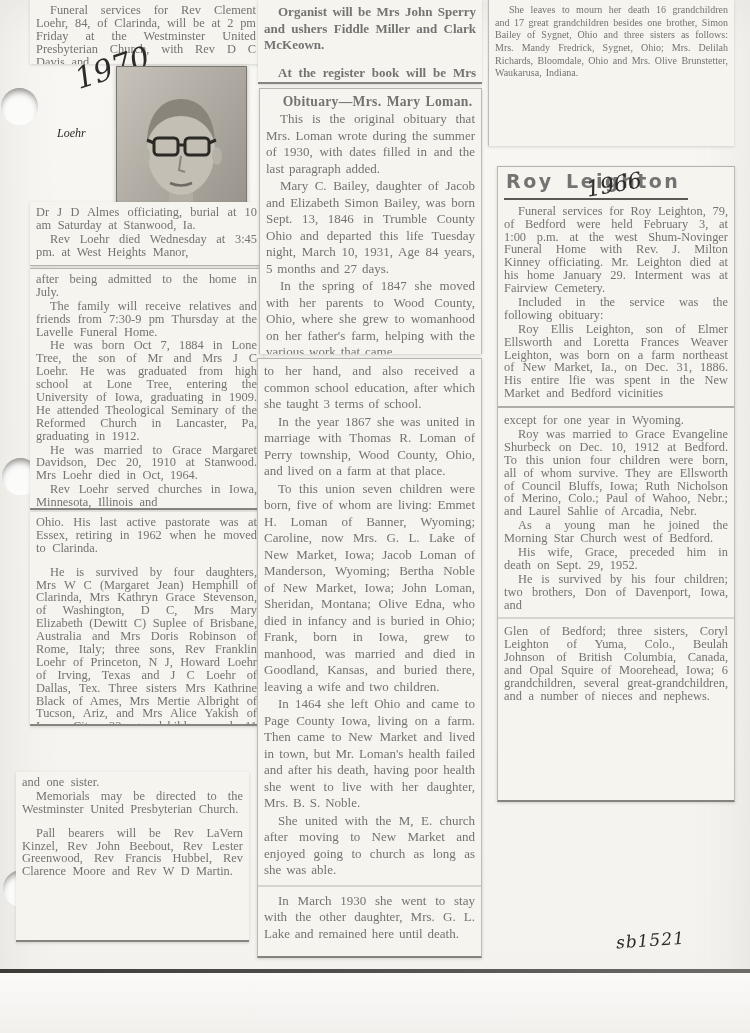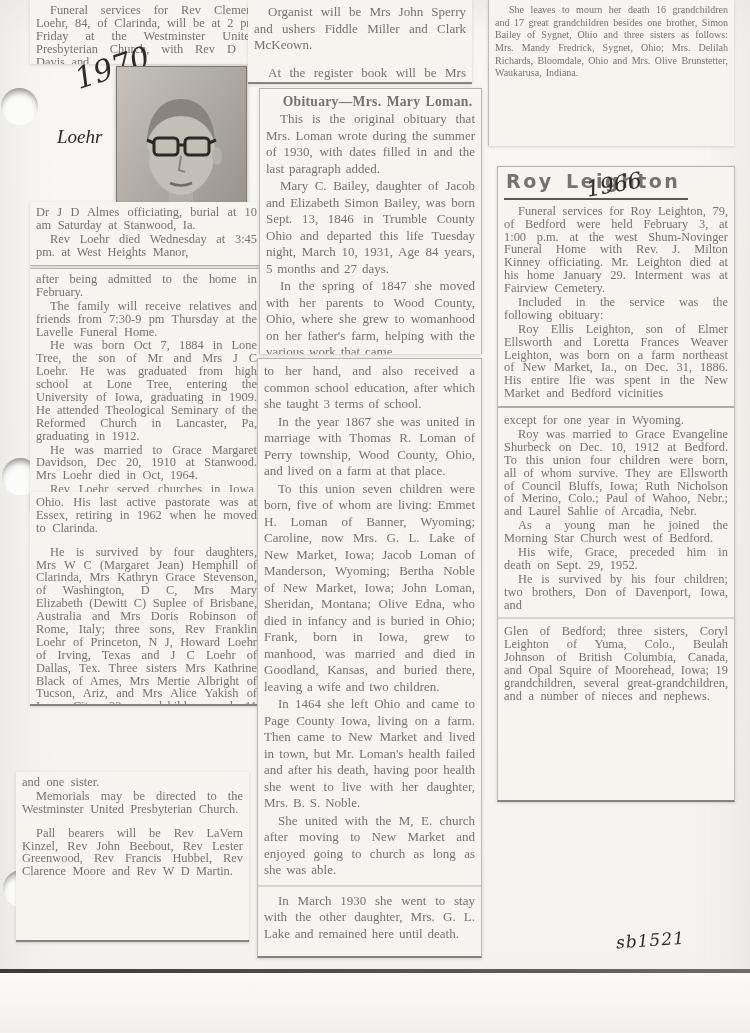--- a/index.html
+++ b/index.html
@@ -66,21 +66,21 @@
   .hand-code { left:616px; top:930px; font-size:17px; transform:rotate(-4deg); letter-spacing:1px; }
 
   
   .photo {
     position:absolute; left:116px; top:66px; width:131px; height:192px;
     box-shadow:0 1px 4px rgba(60,57,50,0.35);
   }
   .photo svg { display:block; width:100%; height:100%; }
   .photo-caption {
     position:absolute; left:57px; top:126px;
-    font-style:italic; font-size:19px; color:#2a2926;
+    font-style:italic; font-size:12px; color:#2a2926;
   }
 
   
   .page-edge {
     position:absolute; left:0; top:969px; width:750px; height:4px;
     background:linear-gradient(90deg,#3d3b38 0%,#55534f 55%,#6e6c68 100%);
   }
   .below-page {
     position:absolute; left:0; top:973px; width:750px; height:60px;
     background:linear-gradient(180deg,#fbfaf8, #f1f0ed);
@@ -131,40 +131,40 @@
     </svg>
   </figure>
   <div class="photo-caption">Loehr</div>
 
   <section class="clip col-s bb-faint" style="left:30px; top:202px; width:233px; height:64px;">
     <p class="cont">Dr J D Almes officiating, burial at 10 am Saturday at Stanwood, Ia.</p>
     <p>Rev Loehr died Wednesday at 3:45 pm. at West Heights Manor,</p>
   </section>
 
   <section class="clip col-s bt-faint bb-dark" style="left:30px; top:268px; width:233px; height:242px;">
-    <p class="cont">after being admitted to the home in February.</p>
+    <p class="cont">after being admitted to the home in July.</p>
     <p>The family will receive relatives and friends from 7:30-9 pm Thursday at the Lavelle Funeral Home.</p>
     <p>He was born Oct 7, 1884 in Lone Tree, the son of Mr and Mrs J C Loehr. He was graduated from high school at Lone Tree, entering the University of Iowa, graduating in 1909. He attended Theological Seminary of the Reformed Church in Lancaster, Pa, graduating in 1912.</p>
     <p>He was married to Grace Margaret Davidson, Dec 20, 1910 at Stanwood. Mrs Loehr died in Oct, 1964.</p>
     <p>Rev Loehr served churches in Iowa, Minnesota, Illinois and</p>
   </section>
 
-  <section class="clip col-s bb-dark" style="left:30px; top:492px; width:233px; height:214px;">
+  <section class="clip col-s bb-dark" style="left:30px; top:512px; width:233px; height:214px;">
     <p class="cont">Ohio. His last active pastorate was at Essex, retiring in 1962 when he moved to Clarinda.</p>
     <p class="gap">He is survived by four daughters, Mrs W C (Margaret Jean) Hemphill of Clarinda, Mrs Kathryn Grace Stevenson, of Washington, D C, Mrs Mary Elizabeth (Dewitt C) Suplee of Brisbane, Australia and Mrs Doris Robinson of Rome, Italy; three sons, Rev Franklin Loehr of Princeton, N J, Howard Loehr of Irving, Texas and J C Loehr of Dallas, Tex. Three sisters Mrs Kathrine Black of Ames, Mrs Mertie Albright of Tucson, Ariz, and Mrs Alice Yakish of Iowa City, 33 grandchildren and 11 great grandchildren also survive.</p>
     <p>He was preceded in death by his parents, wife, two brothers</p>
   </section>
 
   <section class="clip col-s bb-dark" style="left:16px; top:772px; width:233px; height:170px;">
     <p class="cont">and one sister.</p>
     <p>Memorials may be directed to the Westminster United Presbyterian Church.</p>
     <p class="gap">Pall bearers will be Rev LaVern Kinzel, Rev John Beebout, Rev Lester Greenwood, Rev Francis Hubbel, Rev Clarence Moore and Rev W D Martin.</p>
   </section>
 
-  <section class="clip col-m bb-dark" style="left:248px; top:0; width:224px; height:84px;">
+  <section class="clip col-m bb-dark" style="left:258px; top:0; width:224px; height:84px;font-weight:bold;">
     <p>Organist will be Mrs John Sperry and ushers Fiddle Miller and Clark McKeown.</p>
     <p class="gap">At the register book will be Mrs Charles Davidson.</p>
   </section>
 
   <section class="clip col-m bt-faint bl-faint br-faint" style="left:259px; top:88px; width:223px; height:266px;">
     <p class="obit-heading">Obituary—Mrs. Mary Loman.</p>
     <p>This is the original obituary that Mrs. Loman wrote during the summer of 1930, with dates filled in and the last paragraph added.</p>
     <p>Mary C. Bailey, daughter of Jacob and Elizabeth Simon Bailey, was born Sept. 13, 1846 in Trumble County Ohio and departed this life Tuesday night, March 10, 1931, Age 84 years, 5 months and 27 days.</p>
     <p>In the spring of 1847 she moved with her parents to Wood County, Ohio, where she grew to womanhood on her father's farm, helping with the various work that came</p>
   </section>
@@ -188,21 +188,21 @@
     <p>Funeral services for Roy Leighton, 79, of Bedford were held February 3, at 1:00 p.m. at the west Shum-Novinger Funeral Home with Rev. J. Milton Kinney officiating. Mr. Leighton died at his home January 29. Interment was at Fairview Cemetery.</p>
     <p>Included in the service was the following obituary:</p>
     <p>Roy Ellis Leighton, son of Elmer Ellsworth and Loretta Frances Weaver Leighton, was born on a farm northeast of New Market, Ia., on Dec. 31, 1886. His entire lfie was spent in the New Market and Bedford vicinities</p>
     <div class="cutline"></div>
     <p class="cont">except for one year in Wyoming.</p>
     <p>Roy was married to Grace Evangeline Shurbeck on Dec. 10, 1912 at Bedford. To this union four children were born, all of whom survive. They are Ellsworth of Council Bluffs, Iowa; Ruth Nicholson of Merino, Colo.; Paul of Wahoo, Nebr.; and Laurel Sahlie of Arcadia, Nebr.</p>
     <p>As a young man he joined the Morning Star Church west of Bedford.</p>
     <p>His wife, Grace, preceded him in death on Sept. 29, 1952.</p>
     <p>He is survived by his four children; two brothers, Don of Davenport, Iowa, and</p>
     <div class="cutline soft"></div>
-    <p class="cont">Glen of Bedford; three sisters, Coryl Leighton of Yuma, Colo., Beulah Johnson of British Columbia, Canada, and Opal Squire of Moorehead, Iowa; 19 grandchildren, several great-grandchildren, and a number of nieces and nephews.</p>
+    <p class="cont">Glen of Bedford; three sisters, Coryl Leighton of Yuma, Colo., Beulah Johnson of British Columbia, Canada, and Opal Squire of Moorehead, Iowa; 6 grandchildren, several great-grandchildren, and a number of nieces and nephews.</p>
   </section>
 
   <div class="hand hand-1966">1966</div>
 
   <div class="hand hand-code">sb1521</div>
 
   <div class="page-edge"></div>
   <div class="below-page"></div>
 
 </div>

